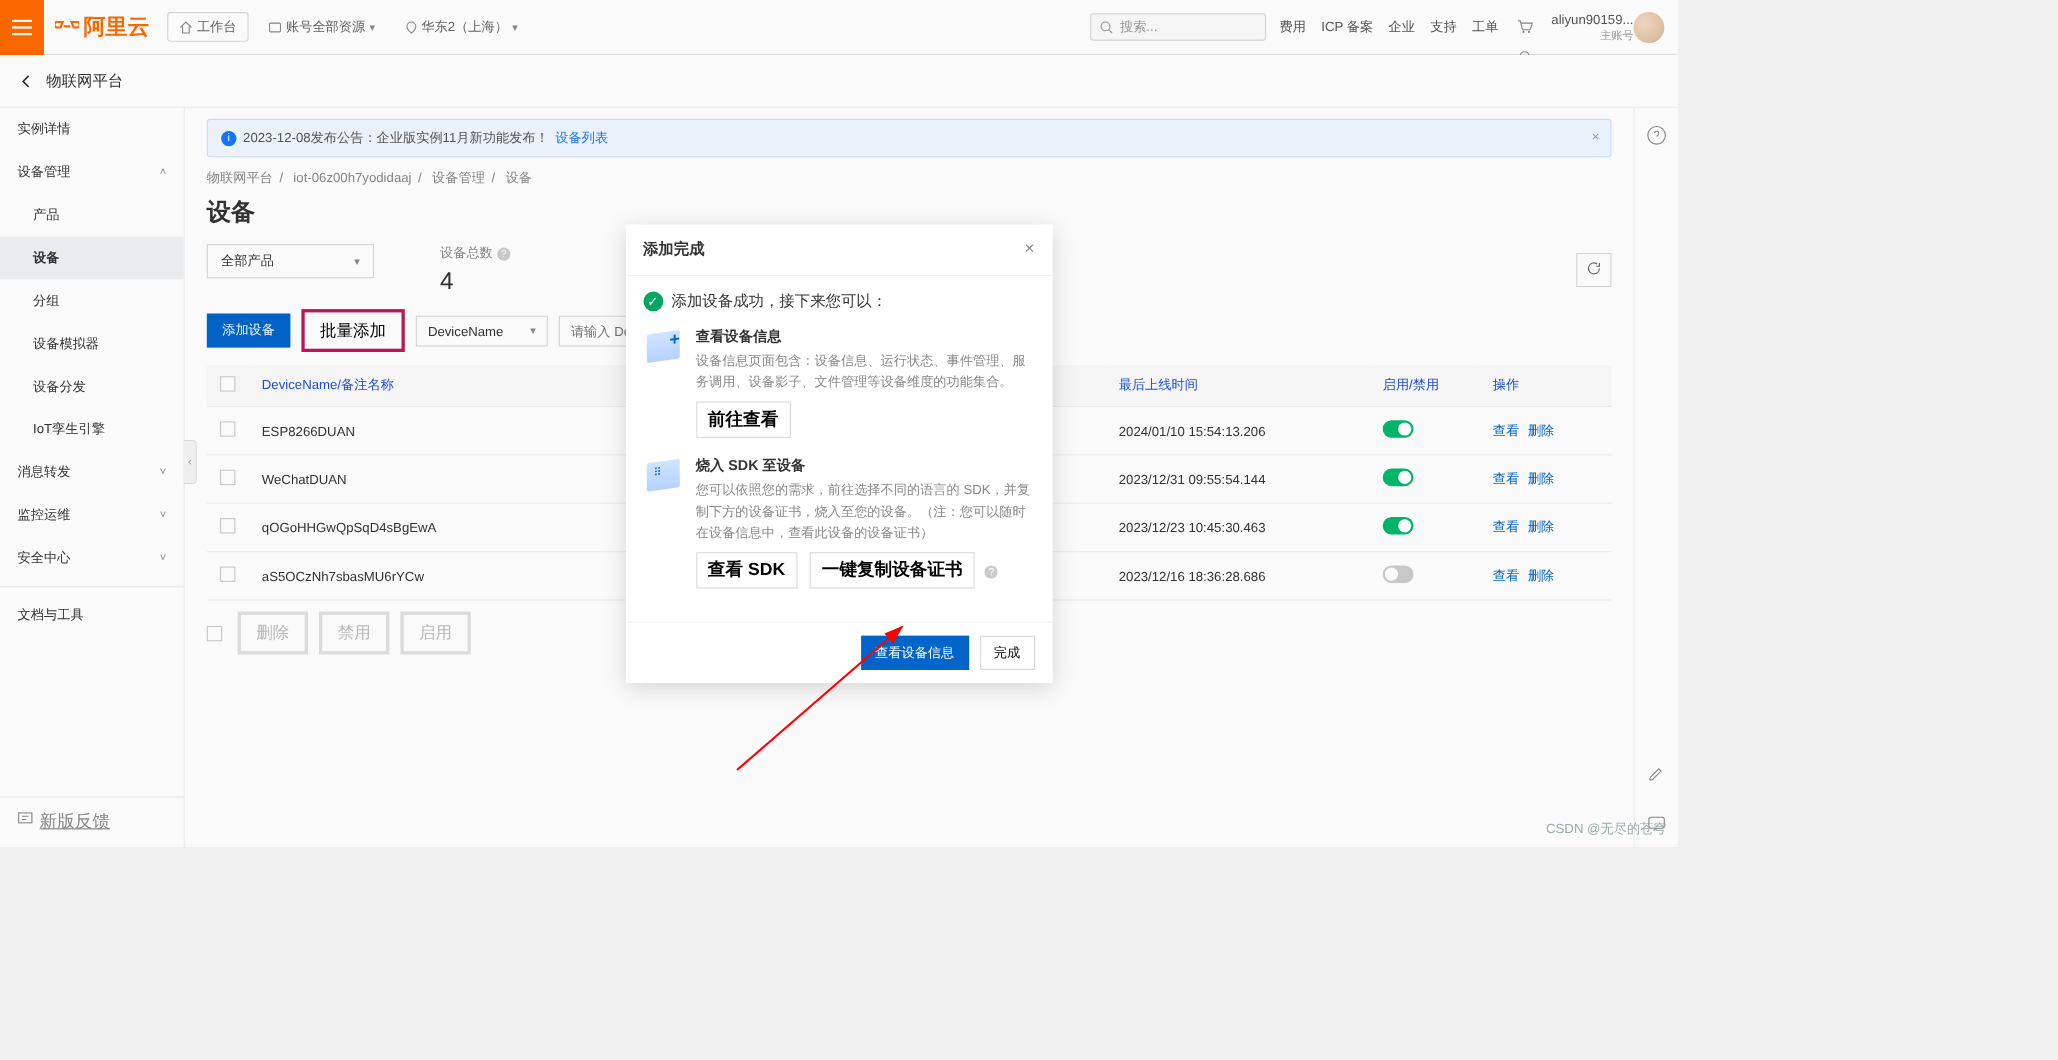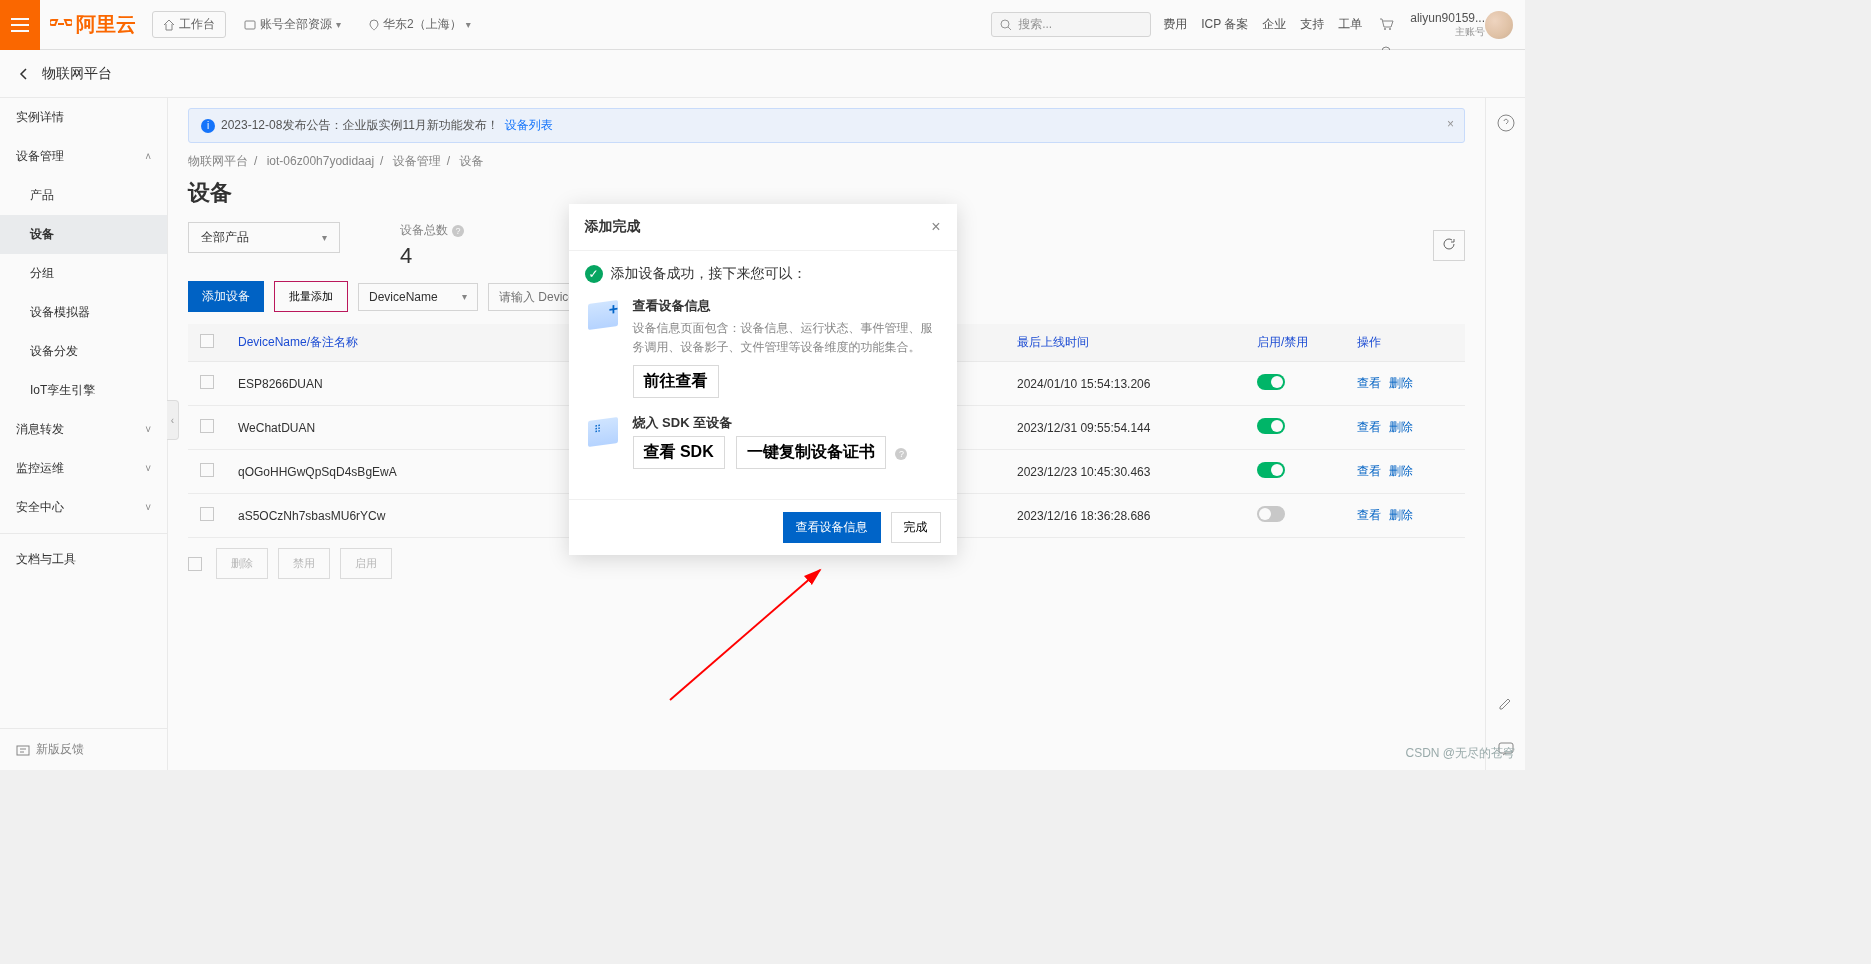--- a/index.html
+++ b/index.html
@@ -30,21 +30,21 @@
 .sub-header { height: 48px; background: #fff; border-bottom: 1px solid #eee; display: flex; align-items: center; padding: 0 16px; font-size: 14px; }
 .sub-header .back-arrow { margin-right: 10px; cursor: pointer; }
 
 
 .body-area { flex: 1; display: flex; min-height: 0; }
 .left-nav { width: 168px; background: #fff; border-right: 1px solid #eee; display: flex; flex-direction: column; }
 .left-nav .nav-item { padding: 11px 16px; font-size: 12px; color: #333; cursor: pointer; display: flex; align-items: center; justify-content: space-between; }
 .left-nav .nav-item.selected { background: #eef0f2; font-weight: bold; }
 .left-nav .nav-sub { padding-left: 30px; }
 .left-nav .nav-divider { height: 1px; background: #eee; margin: 6px 0; }
-.left-nav .footer-item { margin-top: auto; padding: 12px 16px; color: #888; font-size: 12px; border-top: 1px solid #eee; display: flex; align-items: flex-end; gap: 6px; }
+.left-nav .footer-item { margin-top: auto; padding: 12px 16px; color: #888; font-size: 16px; border-top: 1px solid #eee; display: flex; align-items: flex-start; gap: 6px; text-decoration: underline; }
 
 .collapse-handle { position: absolute; left: 167px; top: 400px; width: 12px; height: 40px; background: #f4f4f4; border: 1px solid #e0e0e0; border-left: none; border-radius: 0 4px 4px 0; display: flex; align-items: center; justify-content: center; font-size: 10px; color: #999; cursor: pointer; z-index: 5; }
 
 .main-area { flex: 1; background: #fff; display: flex; flex-direction: column; min-width: 0; position: relative; }
 .main-scrollpad { position: absolute; top: 0; bottom: 0; left: 0; right: 0; padding: 0 20px 0 20px; }
 
 .notice-bar { background: #f0f6ff; border: 1px solid #cce0ff; border-radius: 3px; padding: 8px 12px; margin-top: 10px; font-size: 12px; color: #555; display: flex; align-items: center; gap: 6px; position: relative; }
 .notice-bar .info-icon { width: 14px; height: 14px; border-radius: 50%; background: #1677ff; color: #fff; font-size: 10px; display: inline-flex; align-items: center; justify-content: center; }
 .notice-bar a { color: #1677ff; text-decoration: none; }
 .notice-close { position: absolute; right: 10px; top: 8px; cursor: pointer; color: #999; }
@@ -62,21 +62,21 @@
 .stat-label .dot { width: 6px; height: 6px; border-radius: 50%; display: inline-block; }
 .stat-value { font-size: 22px; color: #333; margin-top: 4px; }
 .refresh-btn { margin-left: auto; border: 1px solid #d9d9d9; padding: 6px 8px; cursor: pointer; background: #fff; align-self: center; }
 
 .tabs-row { margin-top: 14px; display: flex; gap: 6px; }
 .tab { border: 1px solid #d9d9d9; padding: 8px 16px; font-size: 12px; background: #fff; cursor: pointer; }
 .tab.active { border-color: #0064c8; color: #0064c8; font-weight: bold; }
 
 .action-row { margin-top: 12px; display: flex; gap: 10px; align-items: center; }
 .primary-btn { background: #0064c8; color: #fff; border: none; padding: 7px 14px; font-size: 12px; cursor: pointer; }
-.normal-btn { background: #fff; border: 1px solid #be185d; padding: 7px 14px; font-size: 11px; cursor: pointer; }
+.normal-btn { background: #fff; border: 3px solid #be185d; padding: 7px 14px; font-size: 15px; cursor: pointer; }
 .dname-select { border: 1px solid #d9d9d9; padding: 6px 10px; width: 120px; font-size: 12px; display: flex; justify-content: space-between; align-items: center; cursor: pointer; }
 .dname-input { border: 1px solid #d9d9d9; padding: 6px 10px; width: 220px; font-size: 12px; }
 
 .data-table { width: 100%; margin-top: 12px; border-collapse: collapse; font-size: 12px; }
 .data-table th { text-align: left; padding: 10px 12px; background: #fafafa; color: #1d4ed8; font-weight: normal; border-bottom: 1px solid #eee; }
 .data-table td { padding: 12px 12px; border-bottom: 1px solid #f0f0f0; color: #333; }
 .chk { width: 14px; height: 14px; border: 1px solid #ccc; background: #fff; display: inline-block; }
 .switch { width: 28px; height: 16px; border-radius: 8px; background: #00b96b; position: relative; display: inline-block; }
 .switch::after { content: ''; position: absolute; width: 12px; height: 12px; background: #fff; border-radius: 50%; top: 2px; right: 2px; }
 .switch.off { background: #ccc; }
@@ -417,20 +417,21 @@
           <div class="sec-desc">设备信息页面包含：设备信息、运行状态、事件管理、服务调用、设备影子、文件管理等设备维度的功能集合。</div>
           <button class="sec-btn">前往查看</button>
         </div>
       </div>
       <div class="modal-sec">
         <div class="sec-icon">
             <div class="icon-box data"></div>
           </div>
         <div class="sec-body">
           <div class="sec-title">烧入 SDK 至设备</div>
+          <div class="sec-desc">您可以依照您的需求，前往选择不同的语言的 SDK，并复制下方的设备证书，烧入至您的设备。（注：您可以随时在设备信息中，查看此设备的设备证书）</div>
           <button class="sec-btn">查看 SDK</button>
           <button class="sec-btn">一键复制设备证书</button>
           <span class="qmark" style="margin-left:6px">?</span>
         </div>
       </div>
     </div>
     <div class="modal-foot">
       <button class="modal-btn-primary">查看设备信息</button>
       <button class="modal-btn-default">完成</button>
     </div>

